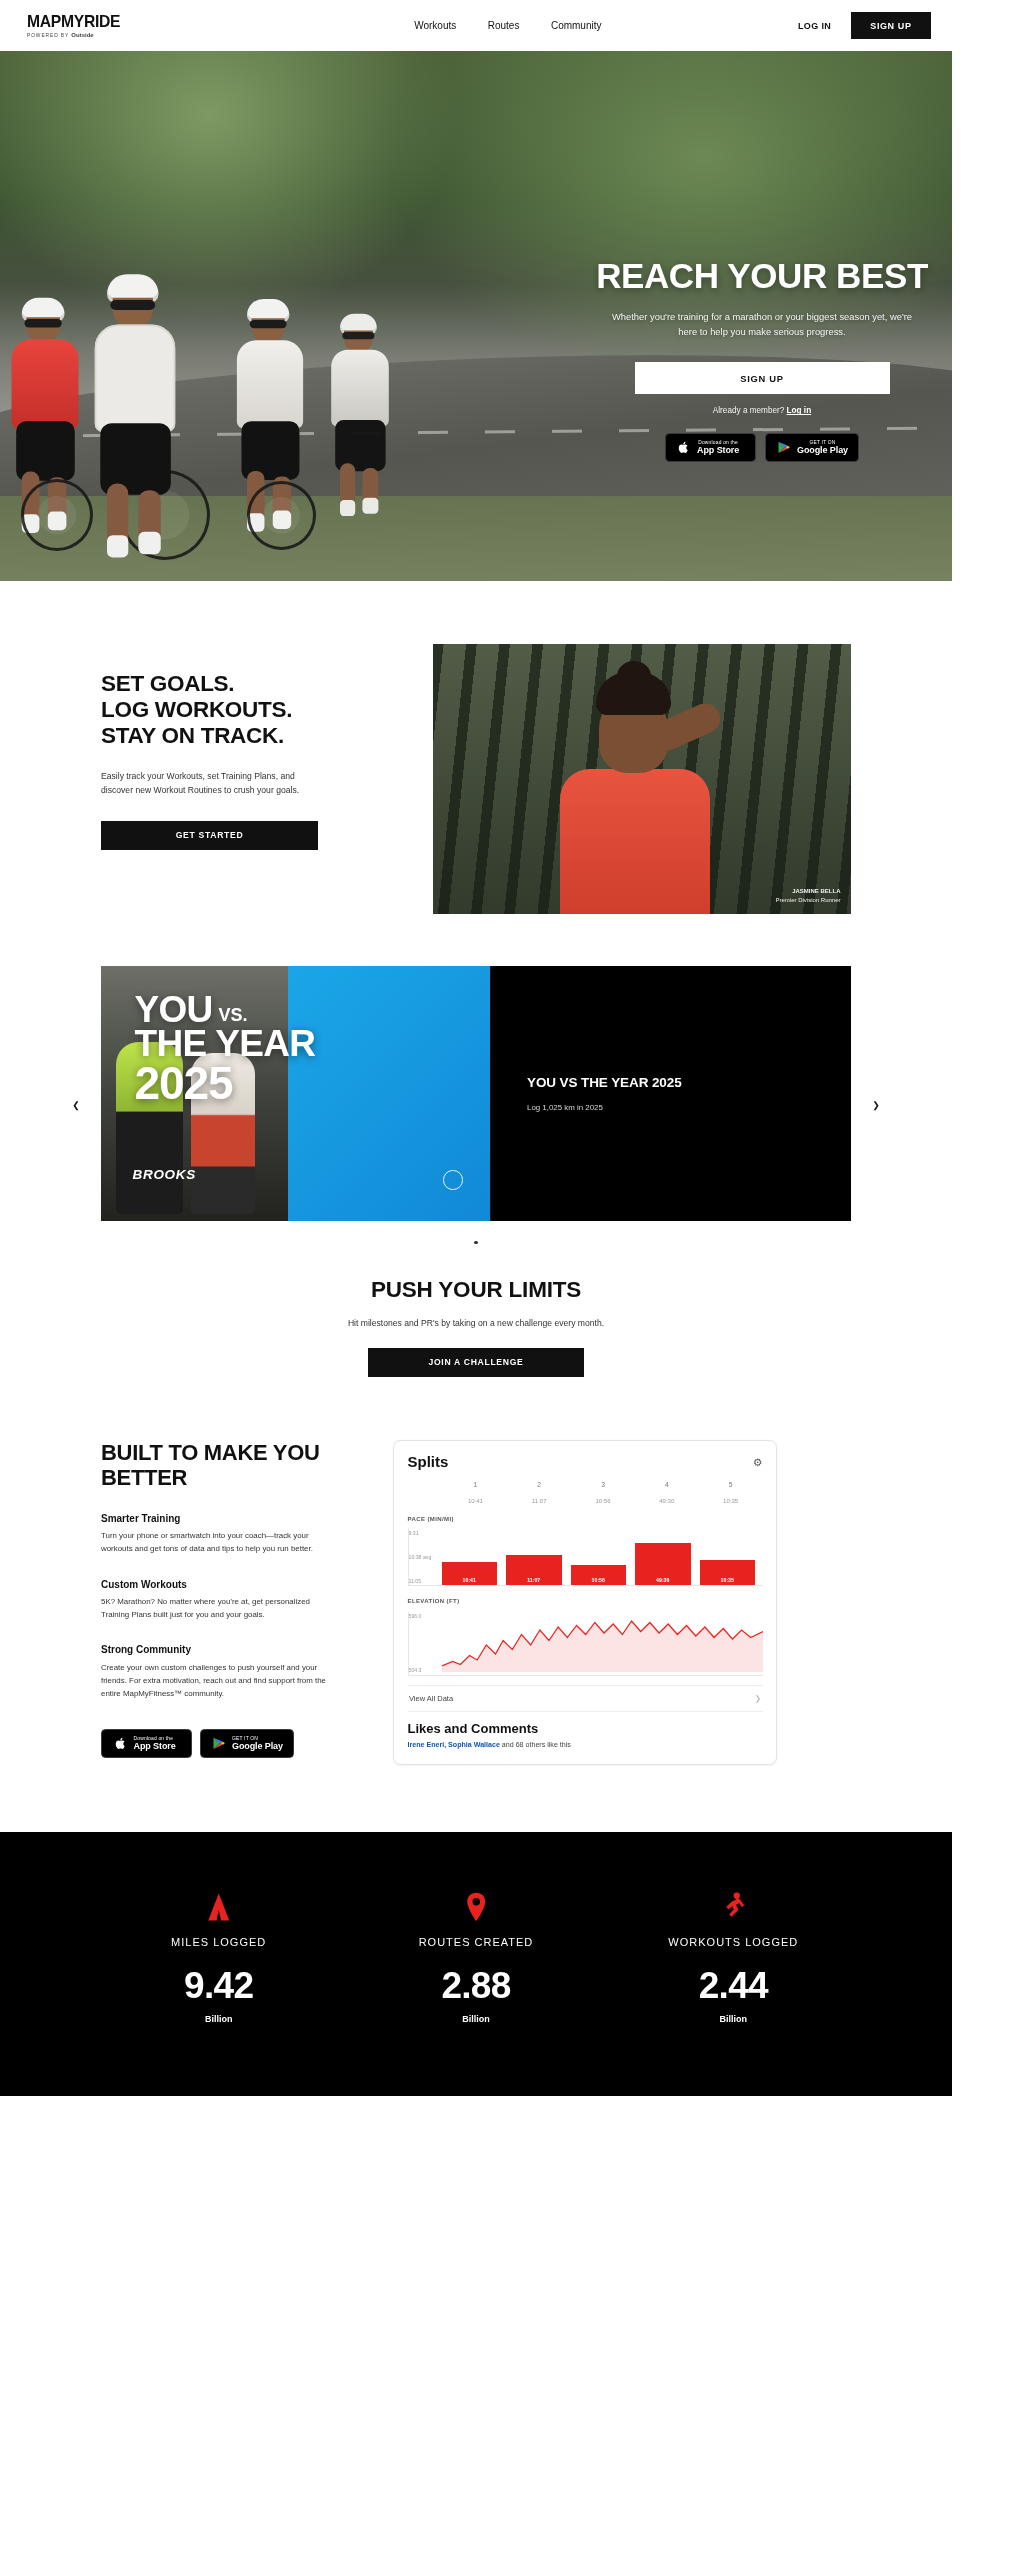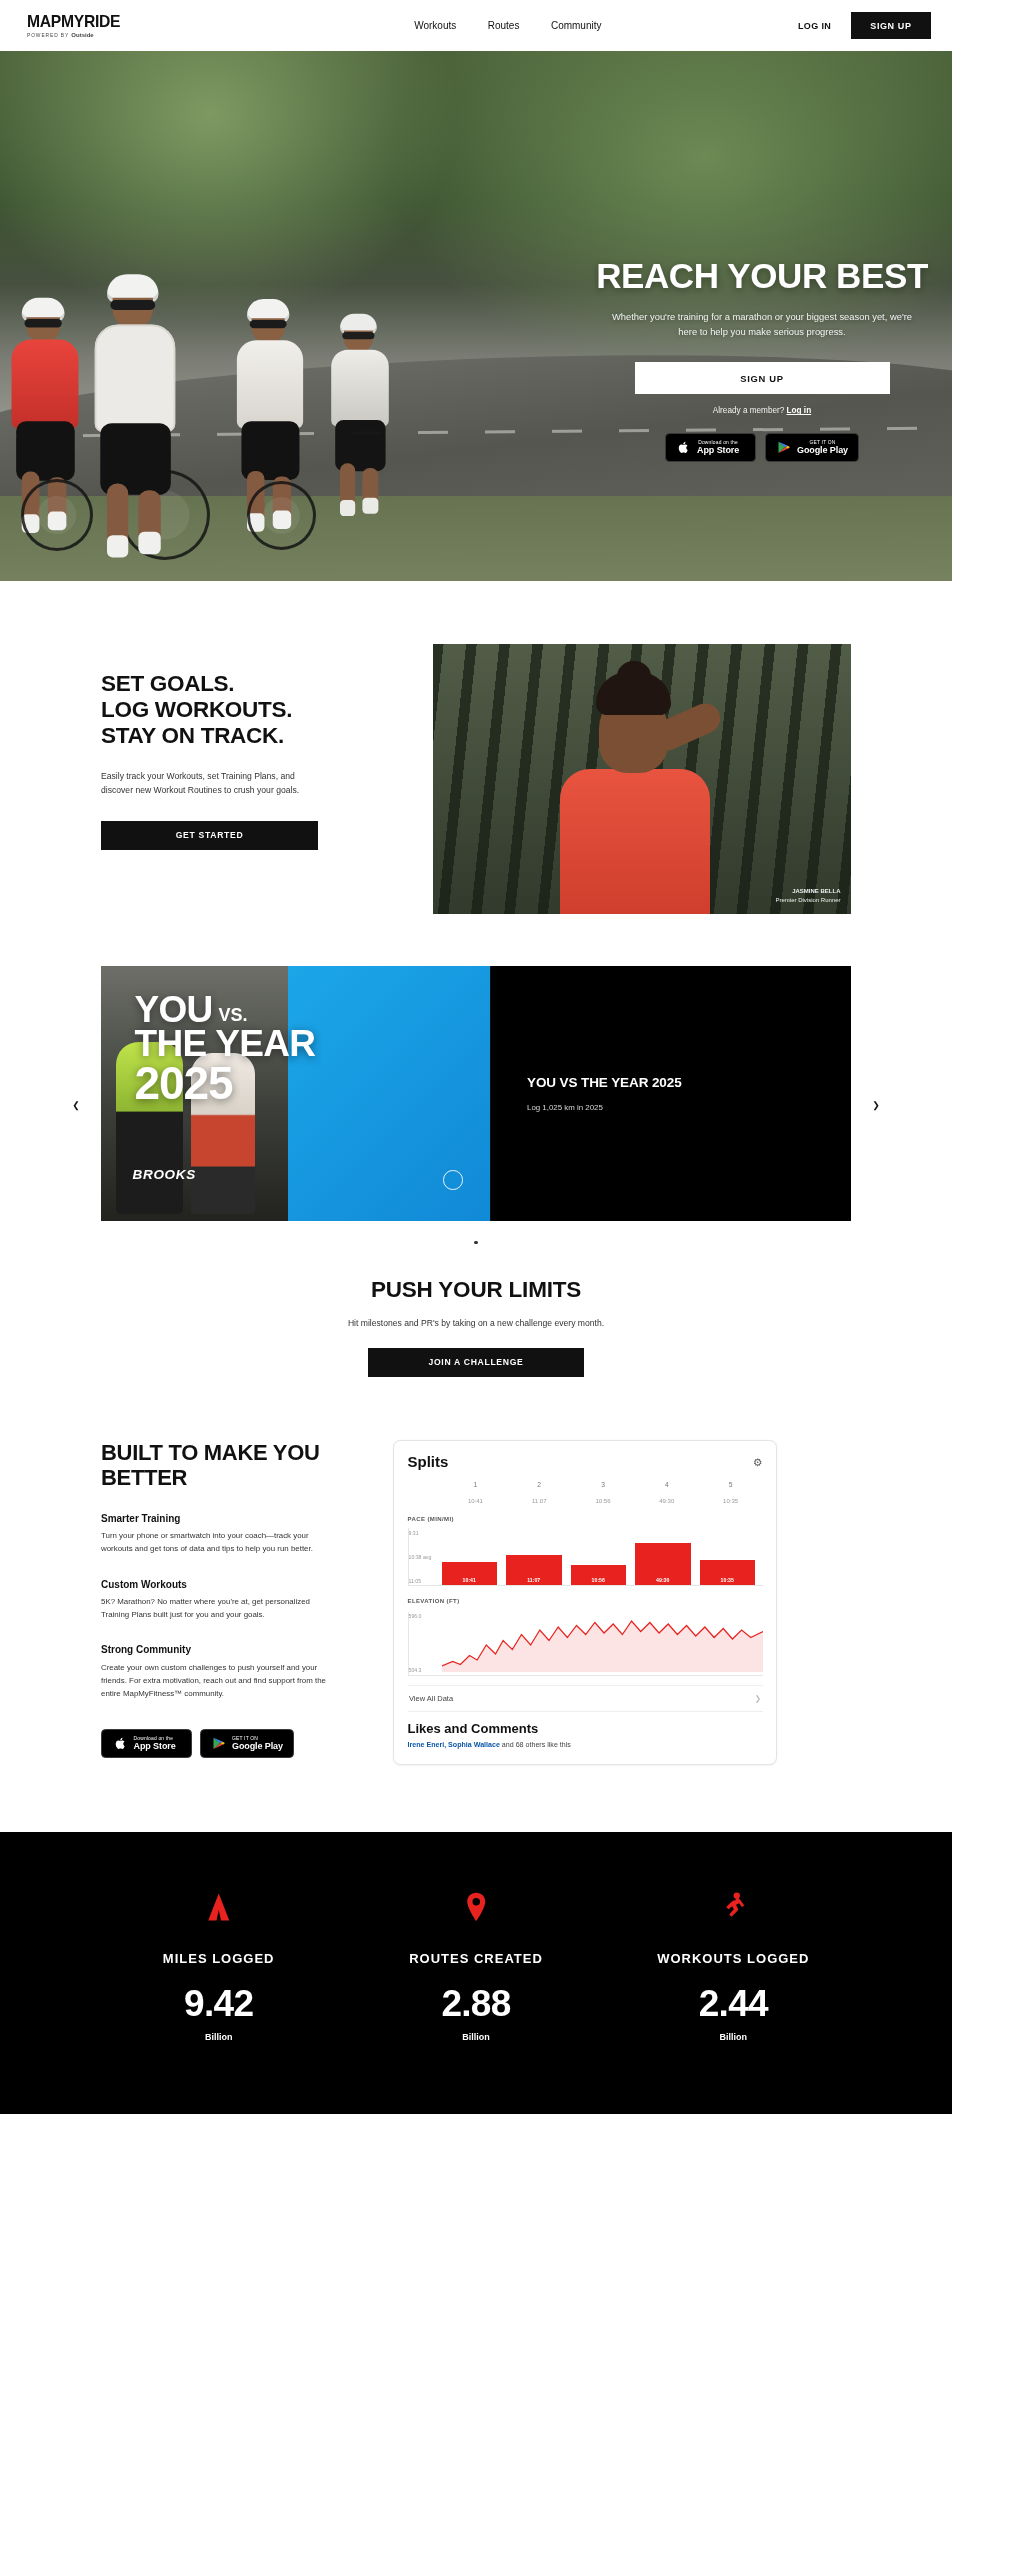--- a/index.html
+++ b/index.html
@@ -513,23 +513,23 @@
     background: #000;
     color: #fff;
     padding: 55px 0 72px;
     display: flex;
     justify-content: center;
   }
   .stats-inner { width: 772px; display: flex; }
   .stat { flex: 1; text-align: center; }
   .stat .ico { height: 40px; display: flex; align-items: center; justify-content: center; }
   .stat .lbl {
-    margin-top: 24px;
-    font-size: 13px;
-    font-weight: 700;
+    margin-top: 9px;
+    font-size: 11px;
+    font-weight: 400;
     letter-spacing: 1px;
   }
   .stat .num {
     margin-top: 16.5px;
     font-size: 37px;
     font-weight: 800;
     letter-spacing: -0.7px;
   }
   .stat .unit { margin-top: 7.5px; font-size: 9px; font-weight: 700; }
 

